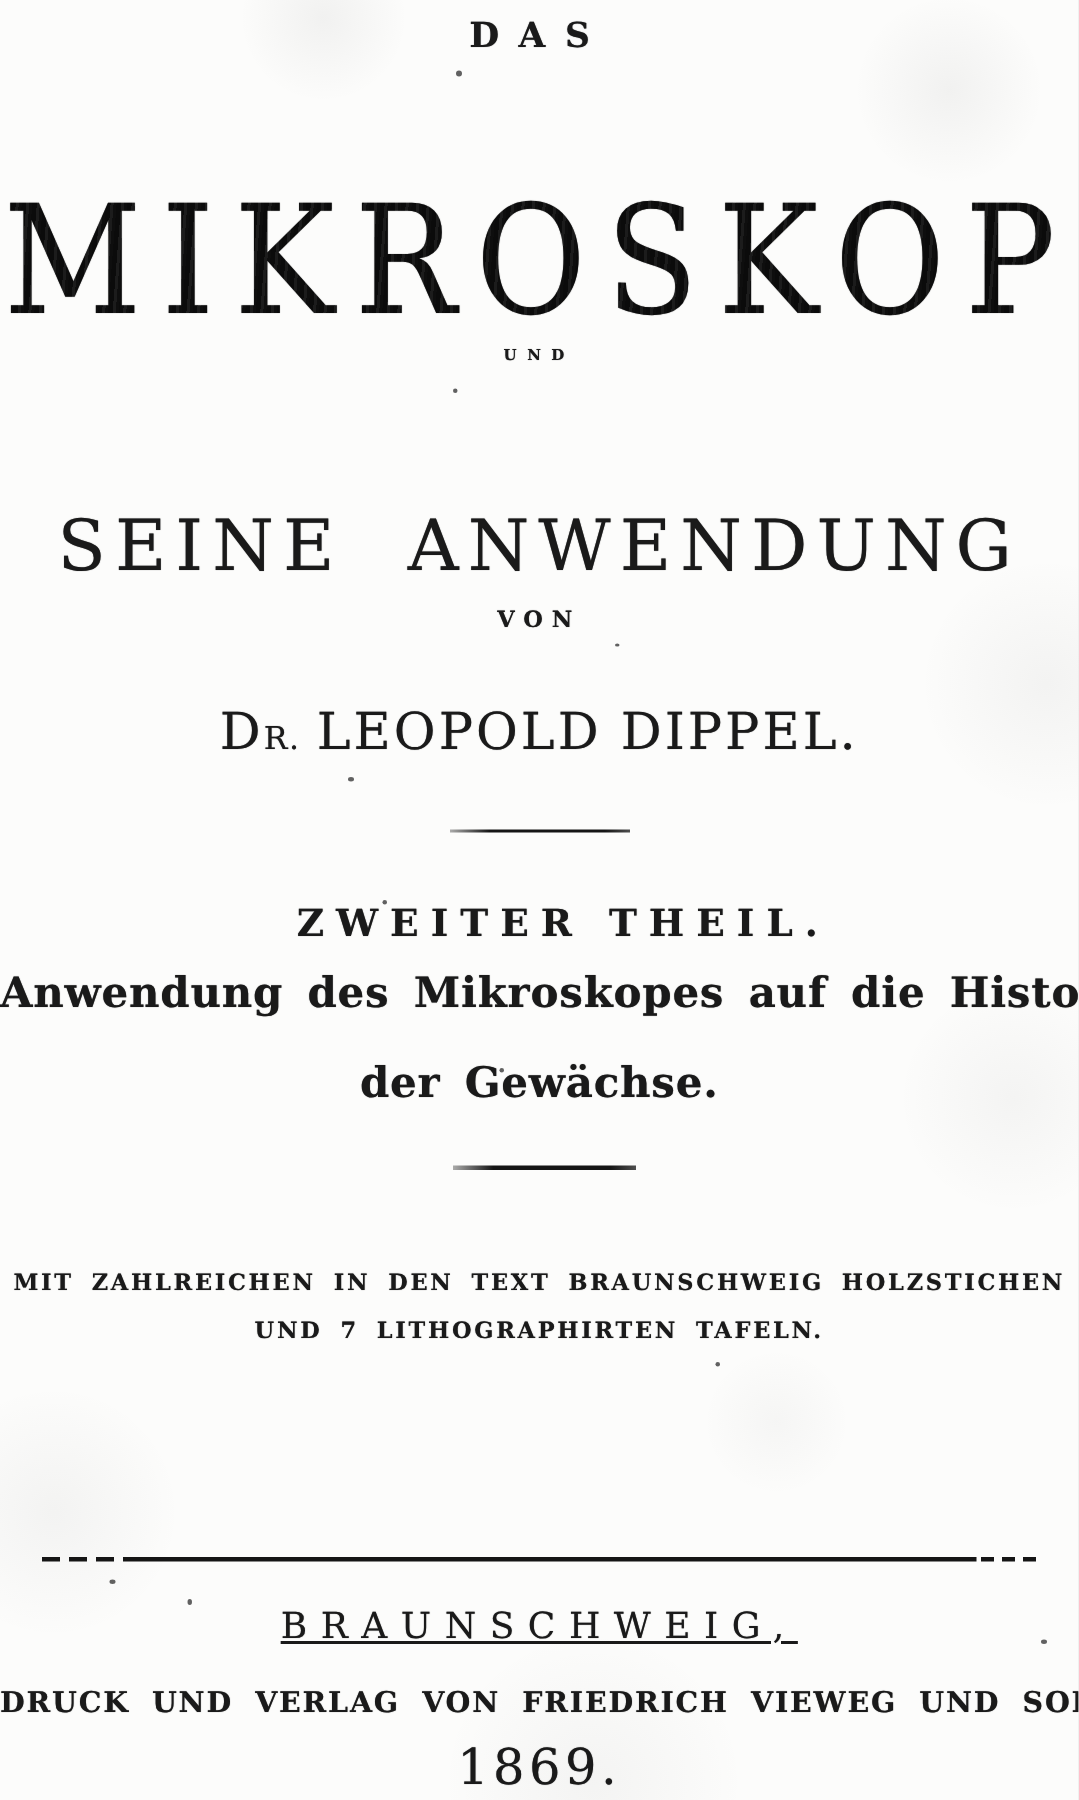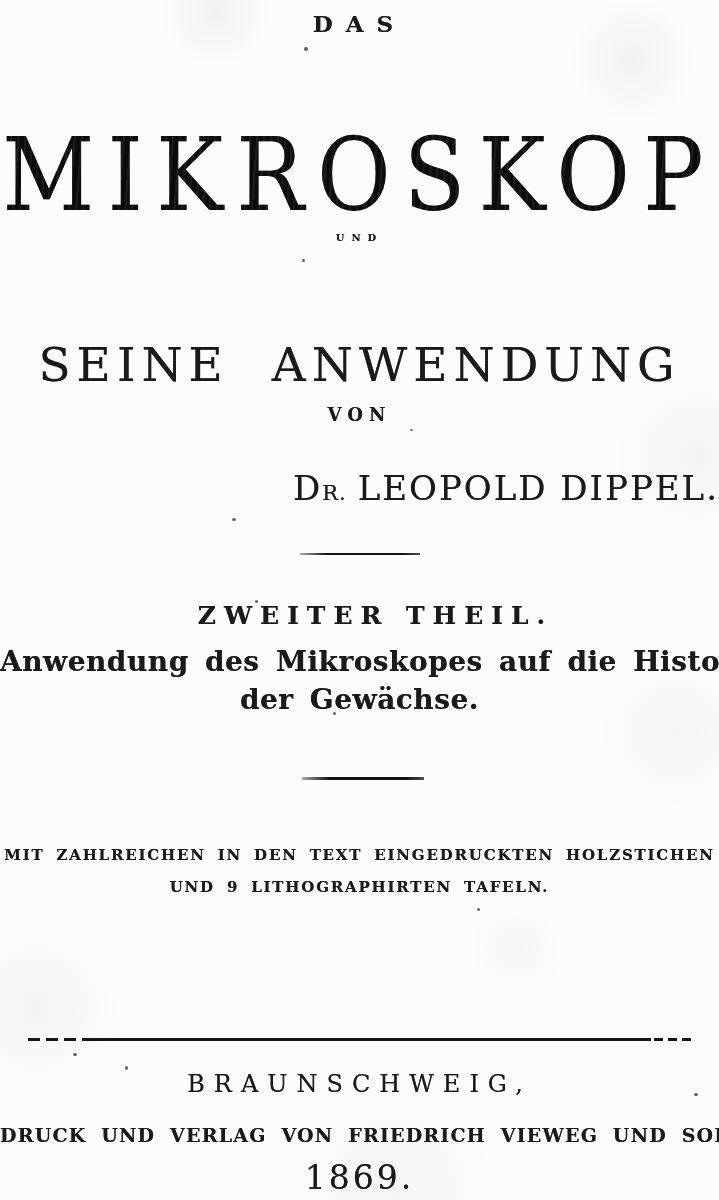--- a/index.html
+++ b/index.html
@@ -42,35 +42,35 @@
       -webkit-background-clip: text;
       background-clip: text;
       color: transparent;
     }
   }
 
   .conjunction  { top: 232px; font-size: 10px; font-weight: bold; letter-spacing: 7px; }
 
   .subtitle     { top: 292px; font-size: 47px; letter-spacing: 6px; word-spacing: 22px; margin-top: 45px; }
 
-  .byline       { top: 404px; font-size: 18px; font-weight: bold; letter-spacing: 6px; }
+  .byline       { top: 404px; font-size: 15px; font-weight: bold; letter-spacing: 6px; }
 
-  .author       { top: 468px; font-size: 34px; letter-spacing: 2px; text-align: right; }
+  .author       { top: 468px; font-size: 34px; letter-spacing: 2px; }
   .author .small-cap { font-size: 21px; letter-spacing: 1px; }
   .author .name { margin-left: 0.32em; }
 
   .part-heading { top: 601px; font-size: 25px; font-weight: bold; letter-spacing: 8px; margin-left: 32px; }
 
   .part-sub-1   { top: 645px; font-size: 28px; font-weight: bold; letter-spacing: 0.5px; word-spacing: 6px; }
-  .part-sub-2   { top: 683px; font-size: 28px; font-weight: bold; letter-spacing: 0.5px; word-spacing: 6px; }
+  .part-sub-2   { top: 705px; font-size: 28px; font-weight: bold; letter-spacing: 0.5px; word-spacing: 6px; }
 
   .note-1       { top: 846px; font-size: 15px; font-weight: bold; letter-spacing: 1.8px; word-spacing: 5px; }
   .note-2       { top: 878px; font-size: 15px; font-weight: bold; letter-spacing: 1.8px; word-spacing: 5px; }
 
-  .imprint-city      { top: 1070px; font-size: 24px; letter-spacing: 9px; }
+  .imprint-city      { top: 1070px; font-size: 24px; letter-spacing: 9px; text-decoration: underline; }
   .imprint-publisher { top: 1124px; font-size: 19px; font-weight: bold; letter-spacing: 1.2px; word-spacing: 7px; }
   .imprint-year      { top: 1158px; font-size: 33px; letter-spacing: 3px; }
 
   .rule-short {
     position: absolute;
     height: 2px;
     background: linear-gradient(90deg, rgba(20,20,20,0.35), #151515 22%, #151515 86%, rgba(20,20,20,0.75));
   }
   .rule-1 { top: 553px; left: 300px; width: 120px; }
   .rule-2 { top: 777px; left: 302px; width: 122px; height: 3px; }
@@ -118,22 +118,22 @@
 
   <div class="rule-short rule-1"></div>
 
   <div class="line part-heading">ZWEITER THEIL.</div>
 
   <div class="line part-sub-1">Anwendung des Mikroskopes auf die Histologie</div>
   <div class="line part-sub-2">der Gewächse.</div>
 
   <div class="rule-short rule-2"></div>
 
-  <div class="line note-1">MIT ZAHLREICHEN IN DEN TEXT EINGEDRUCKTEN HOLZSTICHEN</div>
-  <div class="line note-2">UND 9 LITHOGRAPHIRTEN TAFELN.</div>
+  <div class="line note-1">MIT ZAHLREICHEN IN DEN TEXT BRAUNSCHWEIG HOLZSTICHEN</div>
+  <div class="line note-2">UND 7 LITHOGRAPHIRTEN TAFELN.</div>
 
   <div class="rule-long">
     <div class="dashes"></div>
     <div class="solid"></div>
     <div class="dashes right"></div>
   </div>
 
   <div class="line imprint-city">BRAUNSCHWEIG,</div>
   <div class="line imprint-publisher">DRUCK UND VERLAG VON FRIEDRICH VIEWEG UND SOHN.</div>
   <div class="line imprint-year">1869.</div>

